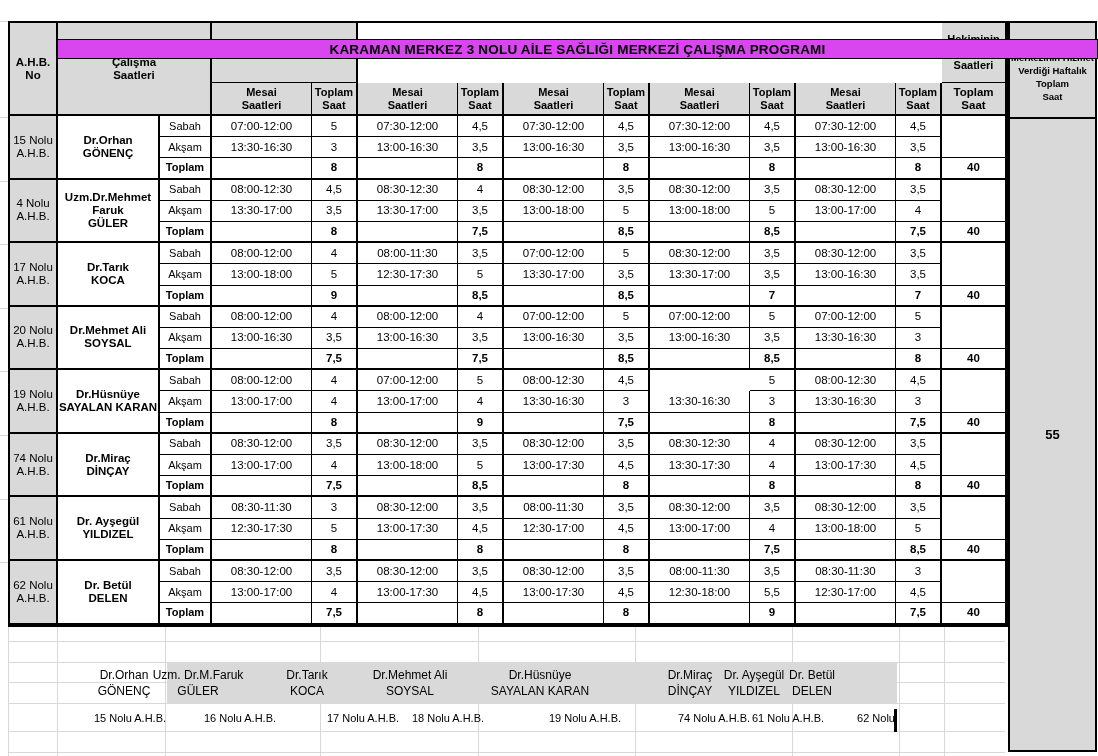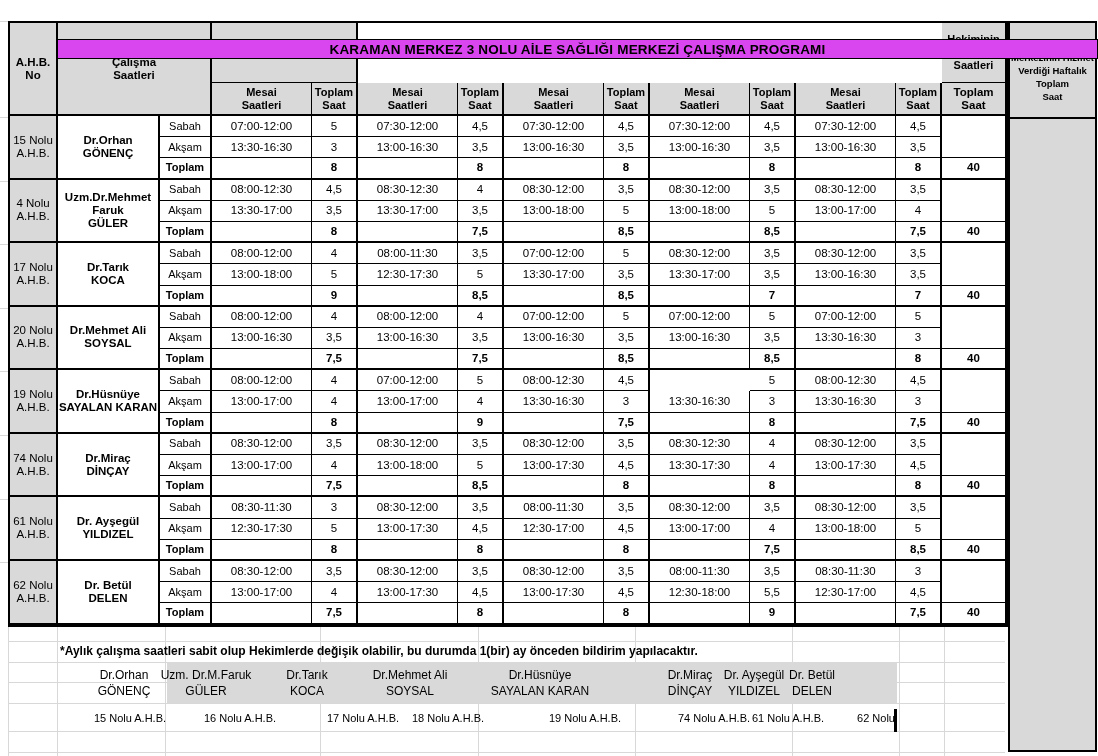--- a/index.html
+++ b/index.html
@@ -390,27 +390,27 @@
       <div class="c " style="grid-area: 24 / 14 / 26 / 15;"></div>
       <div class="c b hb2" style="grid-area: 26 / 14 / 27 / 15;">40</div>
     </div>
 
   <div id="aile">
     <div id="aileHead">Aile Sağlığı
 Merkezinin Hizmet
 Verdiği Haftalık
 Toplam
 Saat</div>
+    <div id="aileVal">55</div>
   </div>
 
-  <div id="note">*Aylık çalışma saatleri sabit olup Hekimlerde değişik olabilir, bu durumda 1(bir) ay önceden bildirim yapılacaktır.</div>
   <div id="sigband"></div>
   <div id="sigs">
       <div class="sig" style="left: 124px;"><div>Dr.Orhan</div><div>GÖNENÇ</div></div>
-      <div class="sig" style="left: 206px;"><div>Uzm. Dr.M.Faruk</div><div>GÜLER</div></div>
+      <div class="sig" style="left: 198px;"><div>Uzm. Dr.M.Faruk</div><div>GÜLER</div></div>
       <div class="sig" style="left: 307px;"><div>Dr.Tarık</div><div>KOCA</div></div>
       <div class="sig" style="left: 410px;"><div>Dr.Mehmet Ali</div><div>SOYSAL</div></div>
       <div class="sig" style="left: 540px;"><div>Dr.Hüsnüye</div><div>SAYALAN KARAN</div></div>
       <div class="sig" style="left: 690px;"><div>Dr.Miraç</div><div>DİNÇAY</div></div>
       <div class="sig" style="left: 754px;"><div>Dr. Ayşegül</div><div>YILDIZEL</div></div>
       <div class="sig" style="left: 812px;"><div>Dr. Betül</div><div>DELEN</div></div>
     </div>
   <div id="units">
       <div class="unit" style="left: 130px;">15 Nolu A.H.B.</div>
       <div class="unit" style="left: 240px;">16 Nolu A.H.B.</div>

